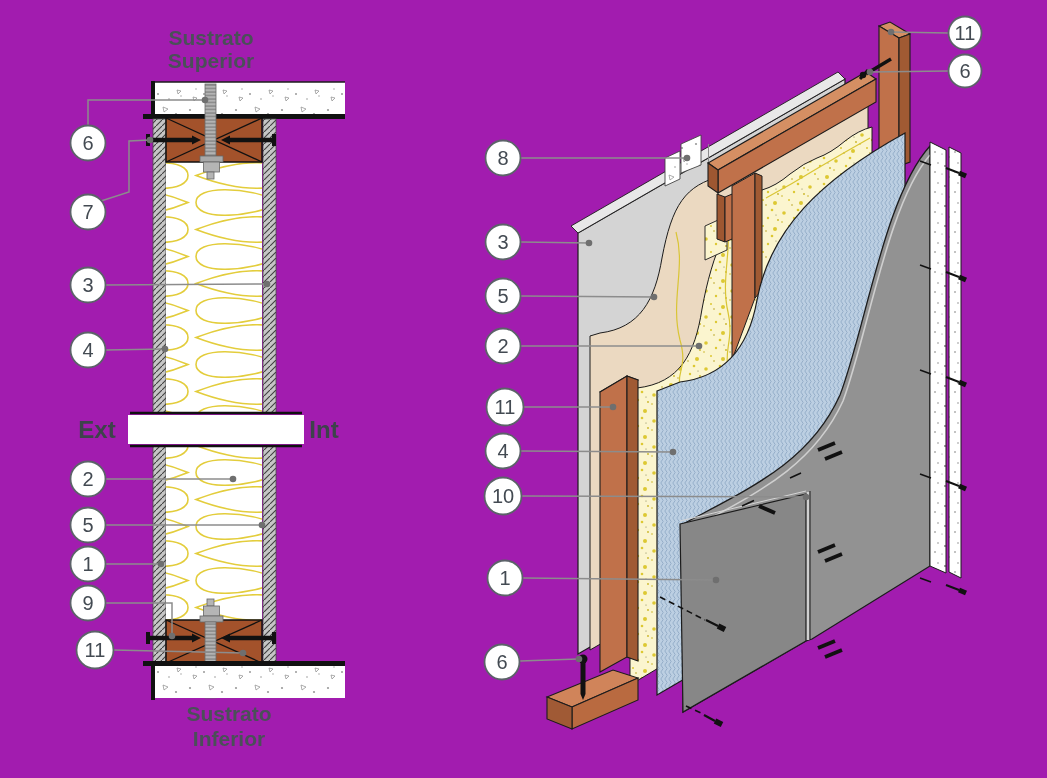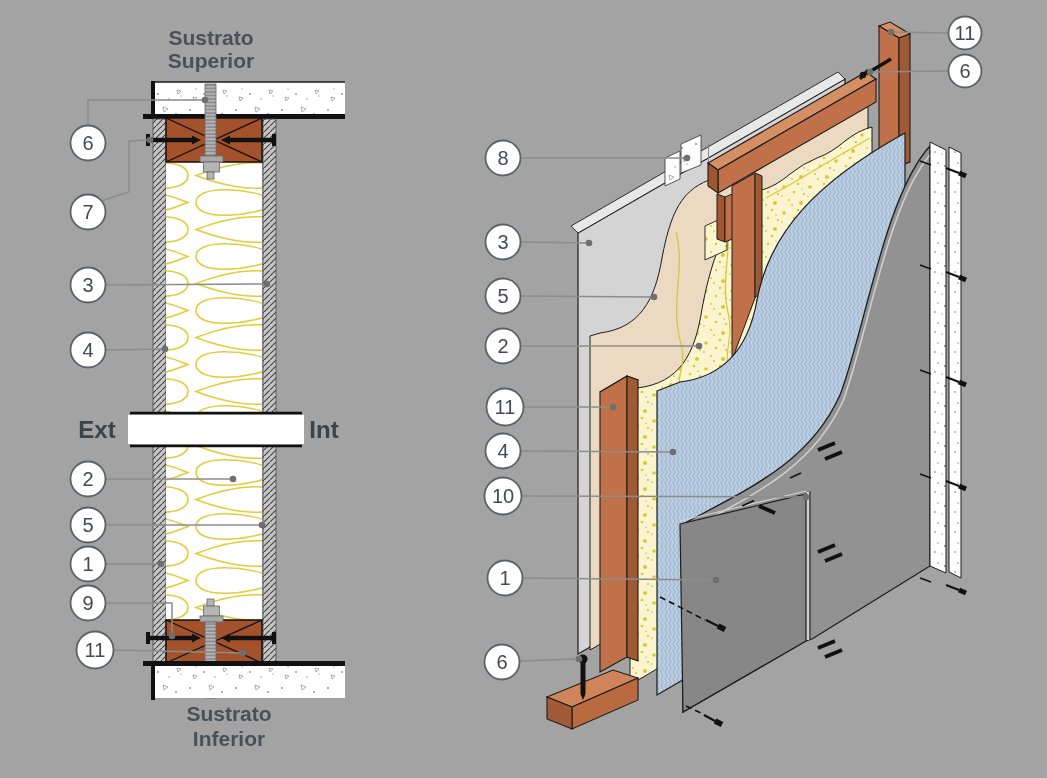--- a/index.html
+++ b/index.html
@@ -1,16 +1,16 @@
 <!DOCTYPE html>
 <html><head>
 <meta charset="utf-8">
 <style>
   html,body{margin:0;padding:0;background:#ffffff;}
-  .canvas{position:relative;width:1047px;height:778px;background:#a3a3a3;overflow:hidden;
+  .canvas{position:relative;width:1047px;height:778px;background:#a21caf;overflow:hidden;
           font-family:"Liberation Sans", sans-serif;}
   svg{position:absolute;left:0;top:0;}
   text{font-family:"Liberation Sans", sans-serif;}
   .substrate-label{font-size:21px;font-weight:bold;fill:#4a5058;}
   .side-label{font-size:24px;font-weight:bold;fill:#3d434b;}
   .callout-num{font-size:20px;fill:#434a52;text-anchor:middle;}
 </style>
 </head>
 <body>
 

